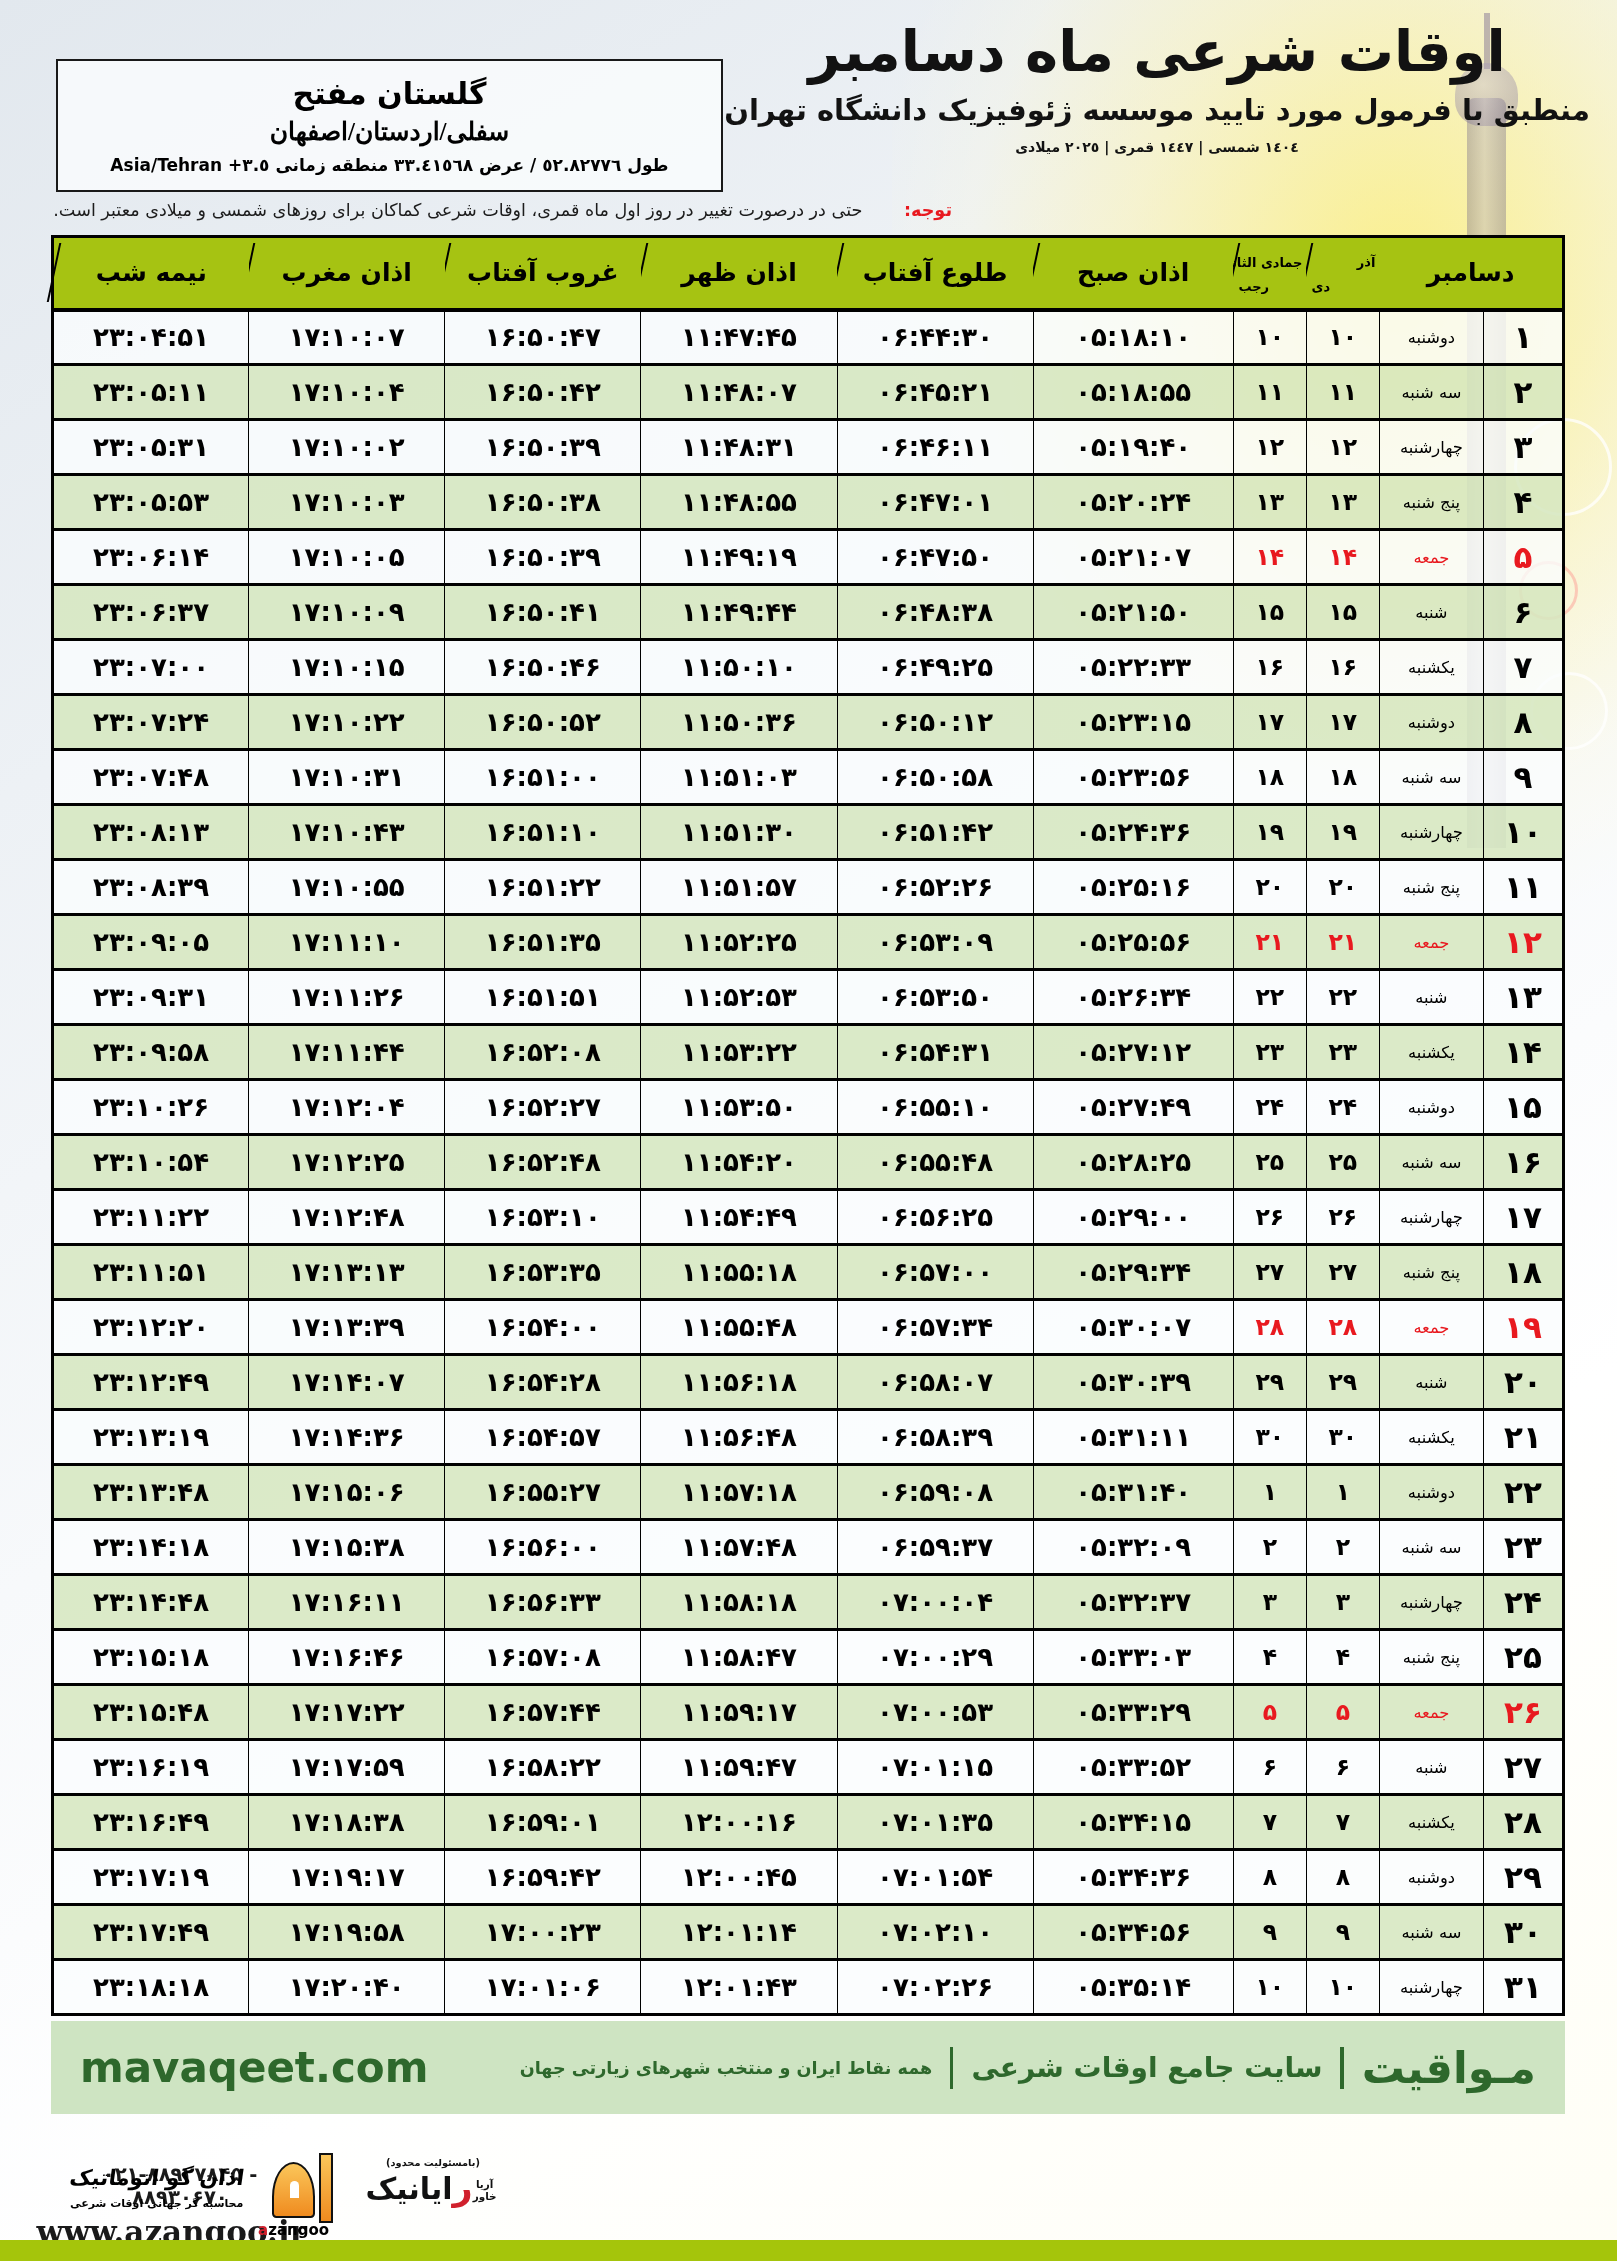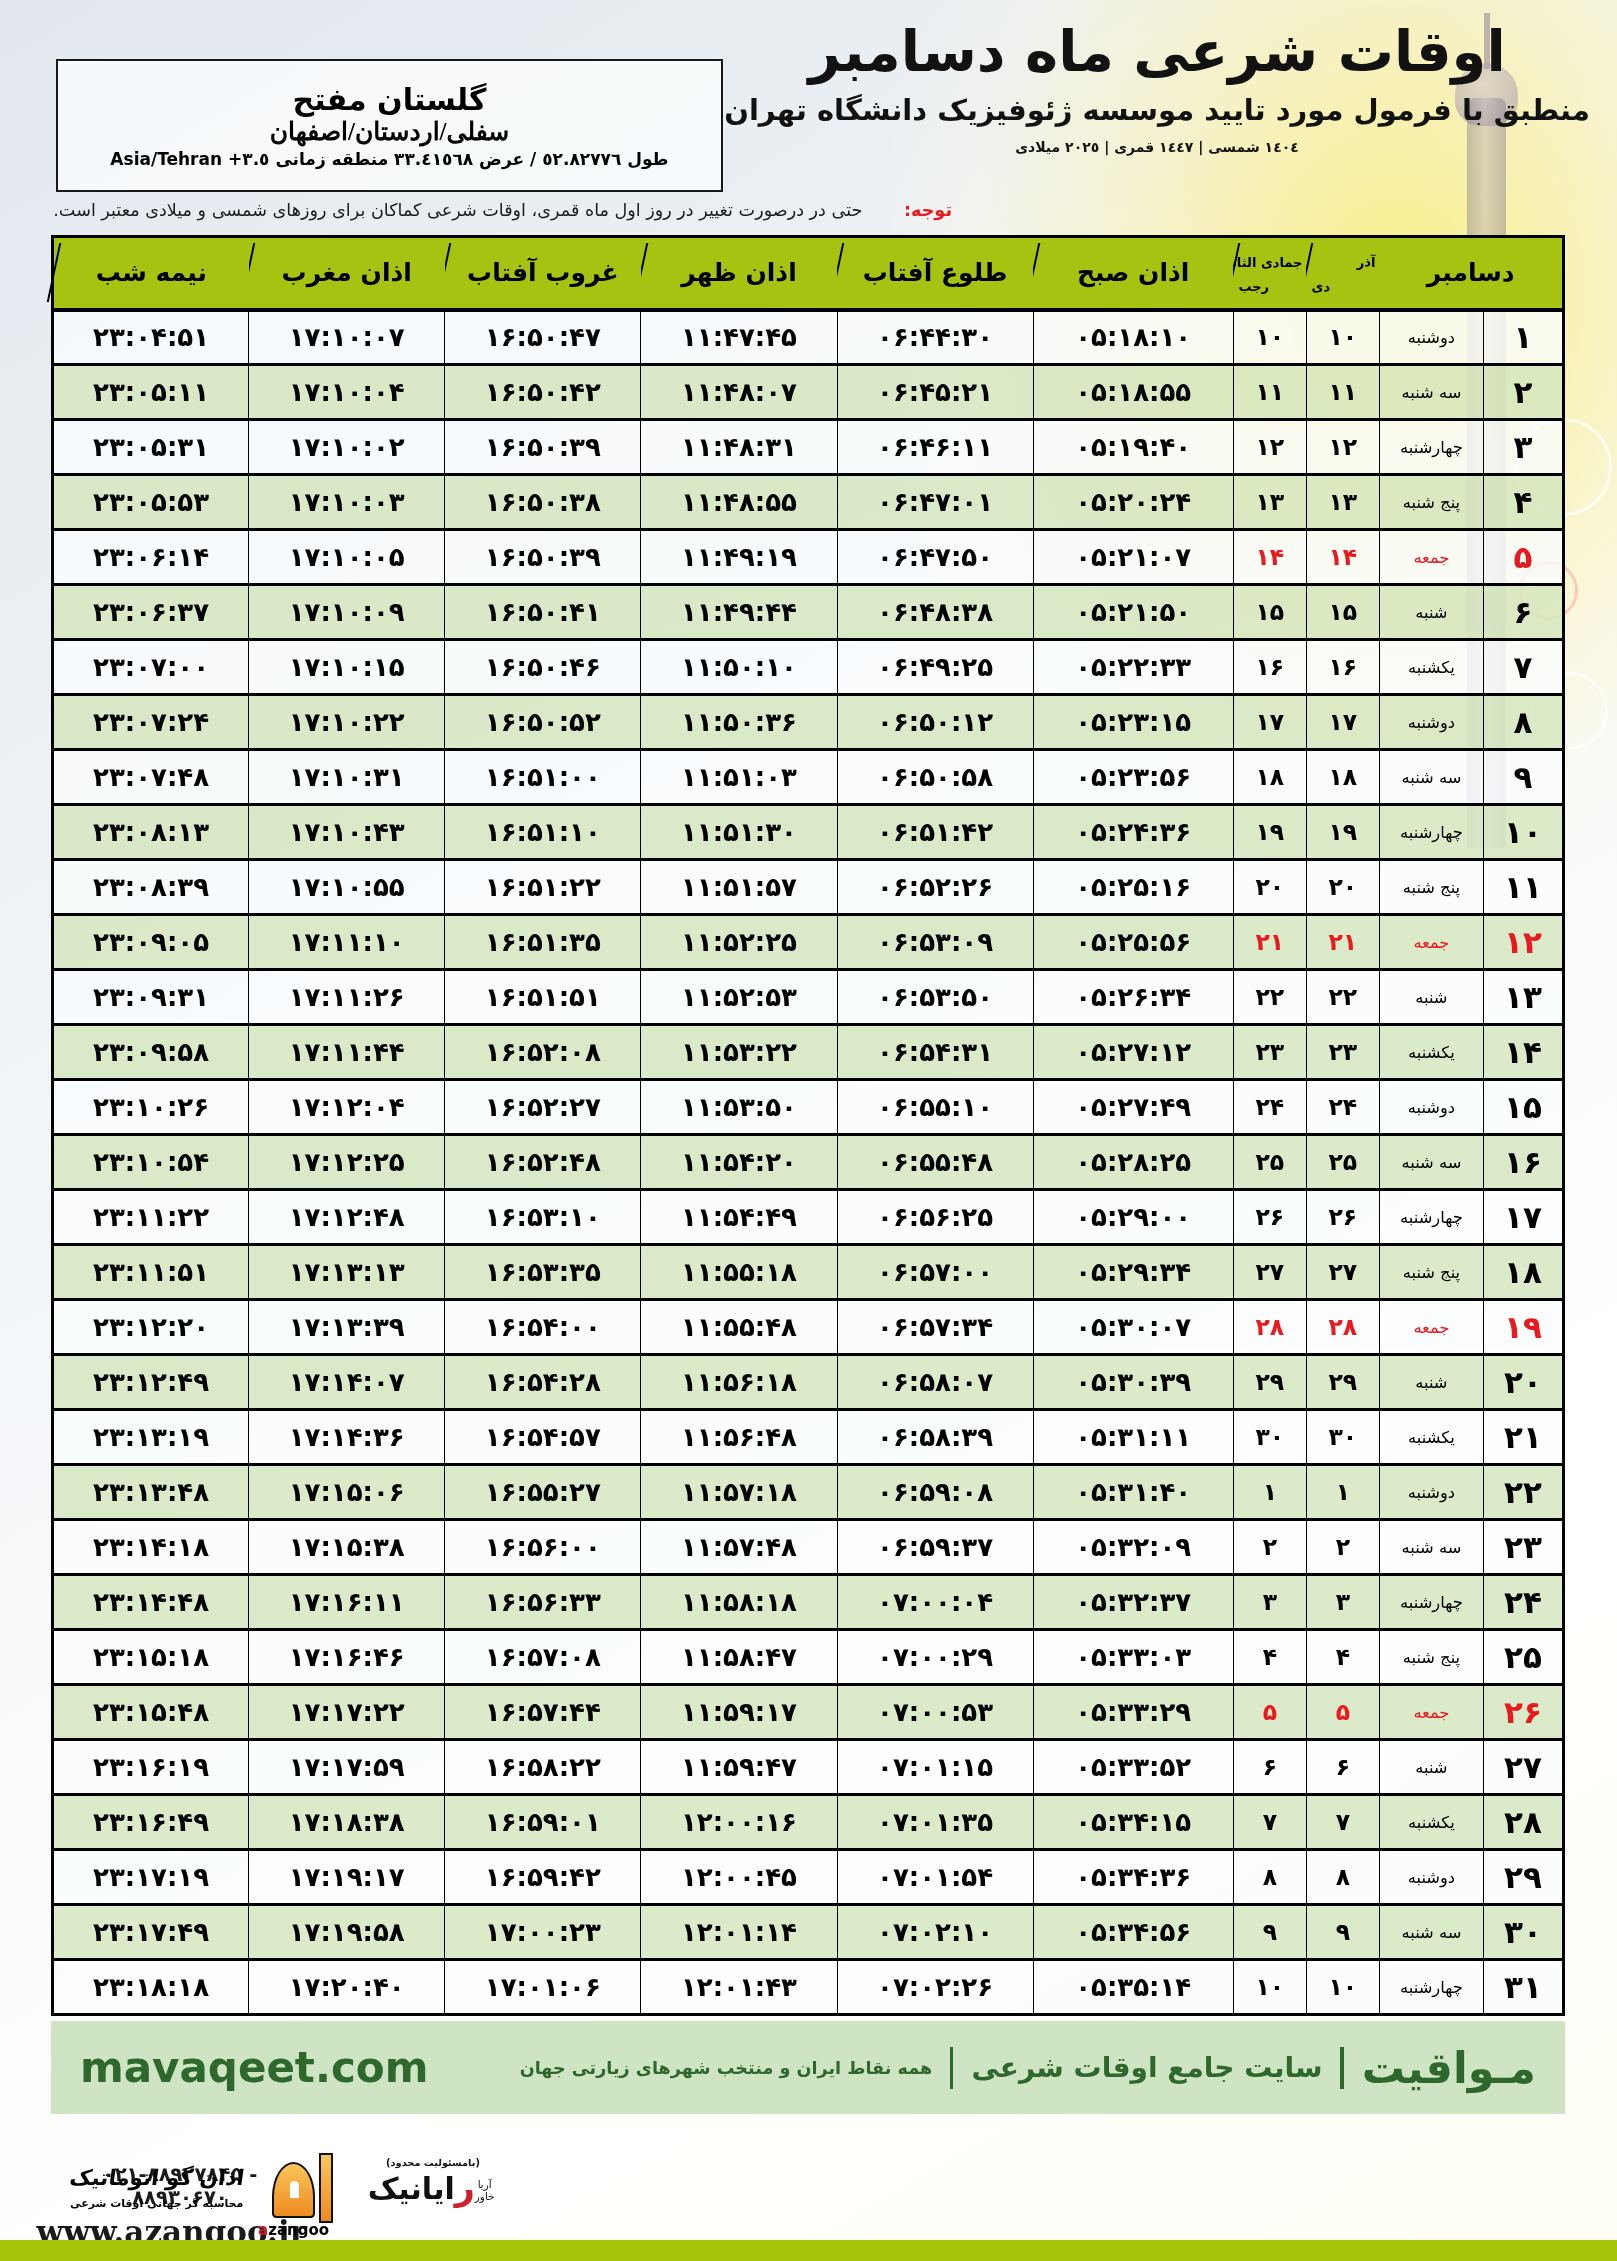--- a/index.html
+++ b/index.html
@@ -21,21 +21,21 @@
   .swirl.s3 { top:672px; right:9px; width:78px; height:78px; }
 
   
   .title-block { position:absolute; top:17px; right:26px; width:868px; text-align:center; color:#121212; }
   .main-title { font-size:56px; font-weight:bold; line-height:1.25; }
   .subtitle   { font-size:29px; font-weight:bold; margin-top:6px; }
   .years      { font-size:14px; font-weight:bold; margin-top:11.7px; }
 
   .location-box { position:absolute; top:59px; right:894px; left:57px; height:133px;
                   border:2.6px solid #191919; background:rgba(249,251,253,.85);
-                  display:flex; flex-direction:column; justify-content:center; align-items:center; gap:0; }
+                  display:flex; flex-direction:column; justify-content:center; align-items:center; gap:6px; }
   .loc-name   { font-size:30px; font-weight:bold; }
   .loc-region { font-size:25px; font-weight:bold;font-family:Liberation Serif, serif; }
   .loc-coords { font-size:17px; font-weight:bold; margin-top:2.6px; }
 
   .note { position:absolute; top:200px; right:665px; left:57px; font-size:17.6px; color:#1c1c1c; white-space:nowrap; text-align:right; }
   .note-label { color:#e8191f; font-weight:bold;margin-left:36px; }
 
   
   table.times { position:absolute; top:235px; right:52px; width:1514px; border-collapse:collapse;
                 table-layout:fixed; border:3.9px solid #000; }
@@ -73,21 +73,21 @@
   .site-line  { font-family:"DejaVu Serif", serif; font-size:31px; font-weight:bold; color:#1a1a1a; margin-top:5.2px; }
 
   .marketing { position:absolute; top:2167px; right:581px; width:646px; text-align:center;
                font-size:19.6px; font-weight:bold; color:#1a1a1a; line-height:1.55; }
   .red { color:#d0202c; }
 
   .rayanik { position:absolute; top:2157px; left:348px; width:172px; text-align:center; color:#111; }
   .rayanik-sub  { font-size:9.8px; font-weight:bold; }
   .rayanik-main { font-size:30px; font-weight:bold; line-height:1.1; }
   .rayanik-main .red { font-size:35px; }
-  .rayanik-side { font-size:10.4px; font-weight:normal; display:inline-block; margin-right:3.9px; text-align:center; vertical-align:middle; }
+  .rayanik-side { font-size:10.4px; font-weight:bold; display:inline-block; margin-right:3.9px; text-align:center; vertical-align:middle; }
 
   .azangoo { position:absolute; top:2153px; left:60px; width:274px; }
   .az-text { display:inline-block; width:176px; text-align:center; vertical-align:top; margin-top:11.7px; }
   .az-main { font-size:21.5px; font-weight:bold; transform:skewX(-8deg); white-space:nowrap; }
   .az-sub  { font-size:11px; font-weight:bold; margin-top:7.8px; white-space:nowrap; }
   .az-icon { display:inline-block; width:85px; vertical-align:top; position:relative; height:91px; }
   .az-dome { position:absolute; top:9px; right:18px; width:43px; height:56px;
              background:linear-gradient(180deg,#fbc65a,#ef8b1f); border:2px solid #111;
              border-radius:50% 50% 10% 10% / 62% 62% 8% 8%; }
   .az-dome::after { content:""; position:absolute; top:17px; left:15.7px; width:9px; height:17px;

